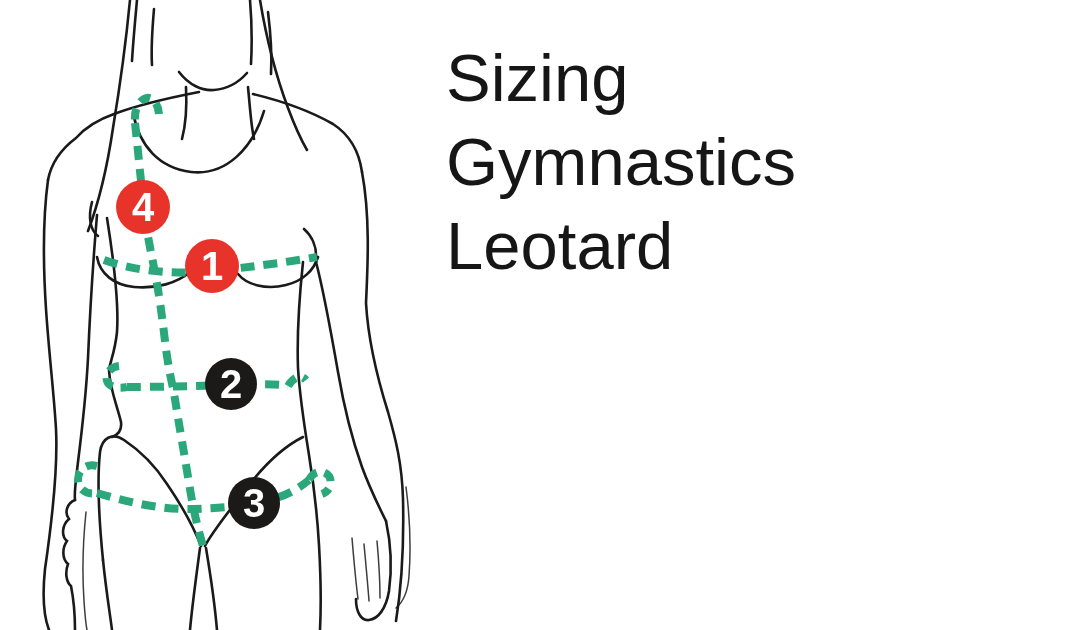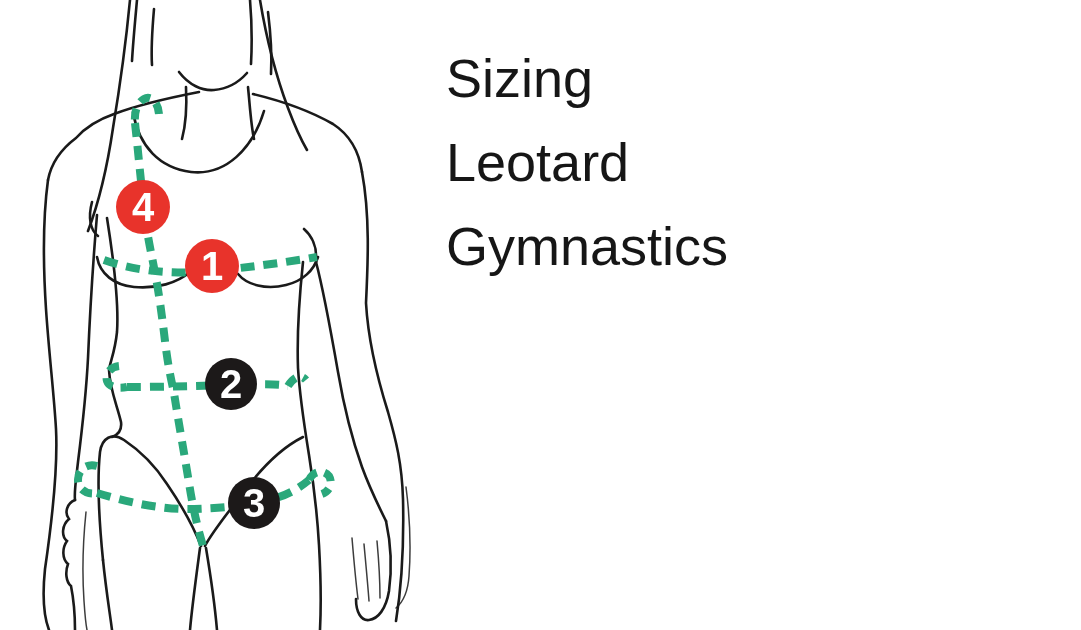--- a/index.html
+++ b/index.html
@@ -48,21 +48,21 @@
     font-size: 40px;
     font-weight: bold;
     fill: var(--number-white, #ffffff);
     text-anchor: middle;
   }
   .title {
     position: absolute;
     left: 446px;
     top: 36px;
     margin: 0;
-    font-size: 54px;
+    font-size: 67px;
     line-height: 84px;
     font-weight: 400;
     color: var(--title-color, #161616);
     letter-spacing: 0px;
   }
   .title .line { display: block; }
 </style>
 </head>
 <body>
 
@@ -134,17 +134,17 @@
       </g>
       <g>
         <circle cx="143" cy="207" r="27" fill="#E8332B"></circle>
         <text class="marker-number" x="143" y="221">4</text>
       </g>
     </g>
   </svg>
 
   <h1 class="title">
     <span class="line">Sizing</span>
+    <span class="line">Gymnastics</span>
     <span class="line">Leotard</span>
-    <span class="line">Gymnastics</span>
   </h1>
 
 </div>
 
 </body></html>

